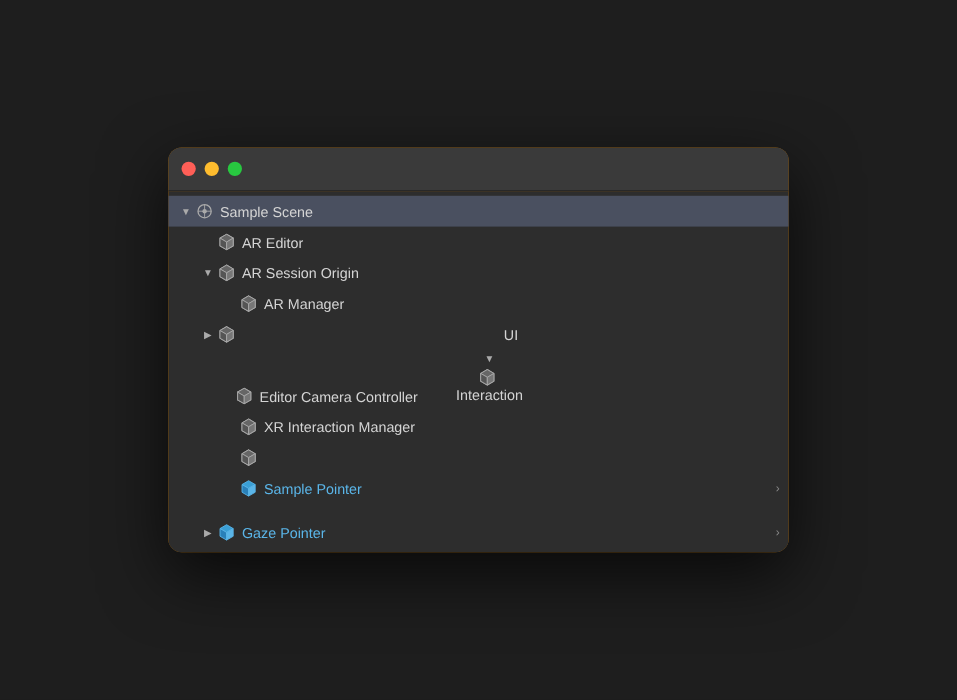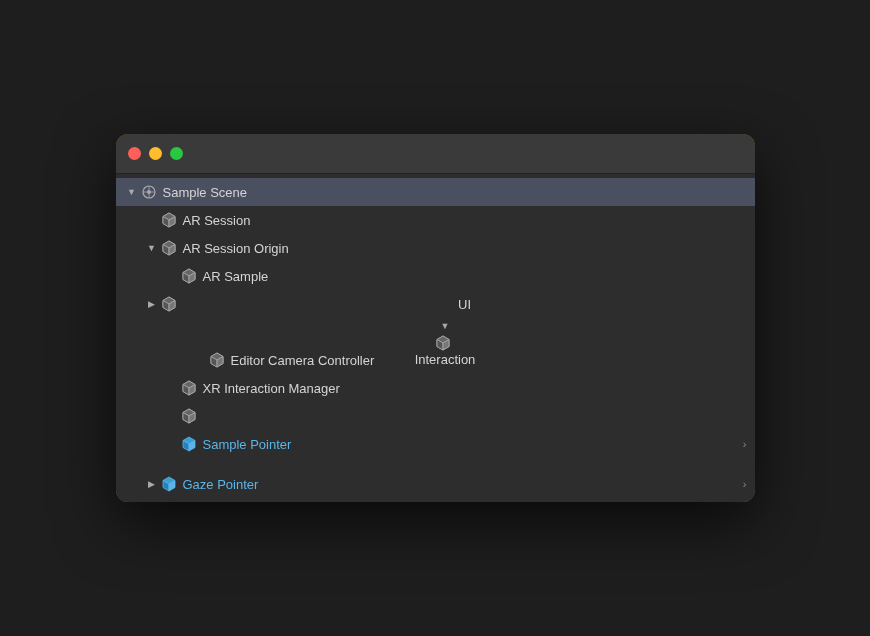--- a/index.html
+++ b/index.html
@@ -8,21 +8,21 @@
       background: #1e1e1e;
       display: flex;
       justify-content: center;
       align-items: center;
       width: 870px;
       height: 636px;
       font-family: -apple-system, BlinkMacSystemFont, "Helvetica Neue", sans-serif;
     }
 
     .window {
-      width: 639px;
+      width: 564px;
       background: #a16207;
       border-radius: 12px;
       overflow: hidden;
       box-shadow: 0 20px 60px rgba(0,0,0,0.7);
     }
 
     .titlebar {
       background: #3a3a3a;
       height: 40px;
       display: flex;
@@ -155,21 +155,21 @@
         <span class="arrow empty"></span>
         <span class="cube-icon">
           <svg width="16" height="16" viewBox="0 0 16 16" fill="none" xmlns="http://www.w3.org/2000/svg">
     <path d="M8 1L14 4.5V11.5L8 15L2 11.5V4.5L8 1Z" fill="none" stroke="#aaa" stroke-width="1"></path>
     <path d="M8 1L8 15M2 4.5L14 4.5M2 11.5L8 8L14 11.5M8 8L8 1" fill="none" stroke="#aaa" stroke-width="0.8"></path>
     <polygon points="8,1 14,4.5 8,8 2,4.5" fill="#666" stroke="#aaa" stroke-width="0.8"></polygon>
     <polygon points="2,4.5 8,8 8,15 2,11.5" fill="#555" stroke="#aaa" stroke-width="0.8"></polygon>
     <polygon points="14,4.5 8,8 8,15 14,11.5" fill="#777" stroke="#aaa" stroke-width="0.8"></polygon>
   </svg>
         </span>
-        <span class="item-label">AR Session</span>
+        <span class="item-label">AR Editor</span>
       </div>
       <div class="tree-item" style="padding-left: 28px; align-items: center;">
         <span class="arrow expanded"></span>
         <span class="cube-icon">
           <svg width="16" height="16" viewBox="0 0 16 16" fill="none" xmlns="http://www.w3.org/2000/svg">
     <path d="M8 1L14 4.5V11.5L8 15L2 11.5V4.5L8 1Z" fill="none" stroke="#aaa" stroke-width="1"></path>
     <path d="M8 1L8 15M2 4.5L14 4.5M2 11.5L8 8L14 11.5M8 8L8 1" fill="none" stroke="#aaa" stroke-width="0.8"></path>
     <polygon points="8,1 14,4.5 8,8 2,4.5" fill="#666" stroke="#aaa" stroke-width="0.8"></polygon>
     <polygon points="2,4.5 8,8 8,15 2,11.5" fill="#555" stroke="#aaa" stroke-width="0.8"></polygon>
     <polygon points="14,4.5 8,8 8,15 14,11.5" fill="#777" stroke="#aaa" stroke-width="0.8"></polygon>
@@ -181,21 +181,21 @@
         <span class="arrow empty"></span>
         <span class="cube-icon">
           <svg width="16" height="16" viewBox="0 0 16 16" fill="none" xmlns="http://www.w3.org/2000/svg">
     <path d="M8 1L14 4.5V11.5L8 15L2 11.5V4.5L8 1Z" fill="none" stroke="#aaa" stroke-width="1"></path>
     <path d="M8 1L8 15M2 4.5L14 4.5M2 11.5L8 8L14 11.5M8 8L8 1" fill="none" stroke="#aaa" stroke-width="0.8"></path>
     <polygon points="8,1 14,4.5 8,8 2,4.5" fill="#666" stroke="#aaa" stroke-width="0.8"></polygon>
     <polygon points="2,4.5 8,8 8,15 2,11.5" fill="#555" stroke="#aaa" stroke-width="0.8"></polygon>
     <polygon points="14,4.5 8,8 8,15 14,11.5" fill="#777" stroke="#aaa" stroke-width="0.8"></polygon>
   </svg>
         </span>
-        <span class="item-label">AR Sample</span>
+        <span class="item-label">AR Manager</span>
       </div>
       <div class="tree-item" style="padding-left: 28px; text-align: center;">
         <span class="arrow collapsed"></span>
         <span class="cube-icon">
           <svg width="16" height="16" viewBox="0 0 16 16" fill="none" xmlns="http://www.w3.org/2000/svg">
     <path d="M8 1L14 4.5V11.5L8 15L2 11.5V4.5L8 1Z" fill="none" stroke="#aaa" stroke-width="1"></path>
     <path d="M8 1L8 15M2 4.5L14 4.5M2 11.5L8 8L14 11.5M8 8L8 1" fill="none" stroke="#aaa" stroke-width="0.8"></path>
     <polygon points="8,1 14,4.5 8,8 2,4.5" fill="#666" stroke="#aaa" stroke-width="0.8"></polygon>
     <polygon points="2,4.5 8,8 8,15 2,11.5" fill="#555" stroke="#aaa" stroke-width="0.8"></polygon>
     <polygon points="14,4.5 8,8 8,15 14,11.5" fill="#777" stroke="#aaa" stroke-width="0.8"></polygon>
@@ -209,21 +209,21 @@
           <svg width="16" height="16" viewBox="0 0 16 16" fill="none" xmlns="http://www.w3.org/2000/svg">
     <path d="M8 1L14 4.5V11.5L8 15L2 11.5V4.5L8 1Z" fill="none" stroke="#aaa" stroke-width="1"></path>
     <path d="M8 1L8 15M2 4.5L14 4.5M2 11.5L8 8L14 11.5M8 8L8 1" fill="none" stroke="#aaa" stroke-width="0.8"></path>
     <polygon points="8,1 14,4.5 8,8 2,4.5" fill="#666" stroke="#aaa" stroke-width="0.8"></polygon>
     <polygon points="2,4.5 8,8 8,15 2,11.5" fill="#555" stroke="#aaa" stroke-width="0.8"></polygon>
     <polygon points="14,4.5 8,8 8,15 14,11.5" fill="#777" stroke="#aaa" stroke-width="0.8"></polygon>
   </svg>
         </span>
         <span class="item-label">Interaction</span>
       </div>
-      <div class="tree-item" style="padding-left: 76px;">
+      <div class="tree-item" style="padding-left: 44px;">
         <span class="arrow empty"></span>
         <span class="cube-icon">
           <svg width="16" height="16" viewBox="0 0 16 16" fill="none" xmlns="http://www.w3.org/2000/svg">
     <path d="M8 1L14 4.5V11.5L8 15L2 11.5V4.5L8 1Z" fill="none" stroke="#aaa" stroke-width="1"></path>
     <path d="M8 1L8 15M2 4.5L14 4.5M2 11.5L8 8L14 11.5M8 8L8 1" fill="none" stroke="#aaa" stroke-width="0.8"></path>
     <polygon points="8,1 14,4.5 8,8 2,4.5" fill="#666" stroke="#aaa" stroke-width="0.8"></polygon>
     <polygon points="2,4.5 8,8 8,15 2,11.5" fill="#555" stroke="#aaa" stroke-width="0.8"></polygon>
     <polygon points="14,4.5 8,8 8,15 14,11.5" fill="#777" stroke="#aaa" stroke-width="0.8"></polygon>
   </svg>
         </span>

